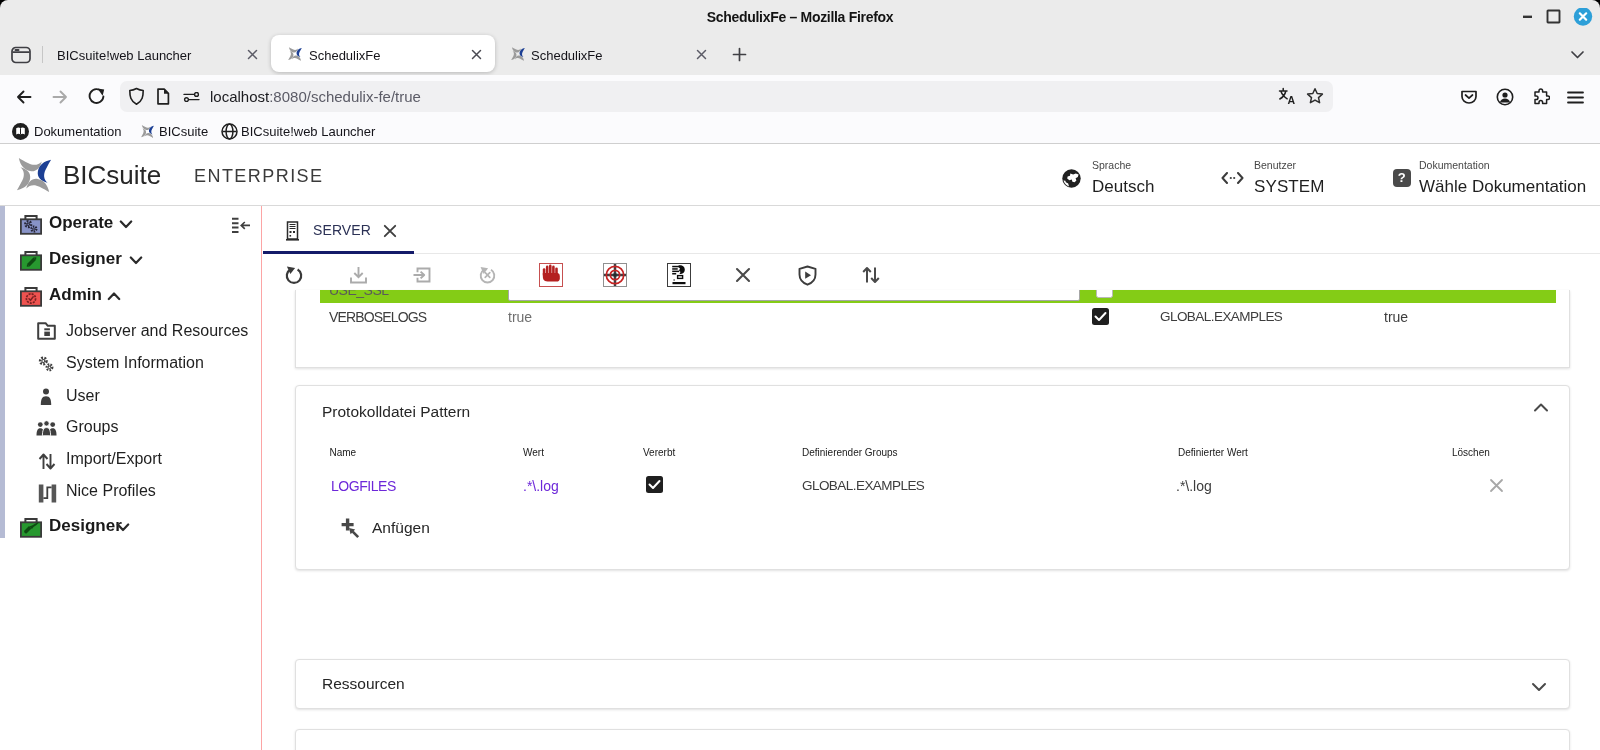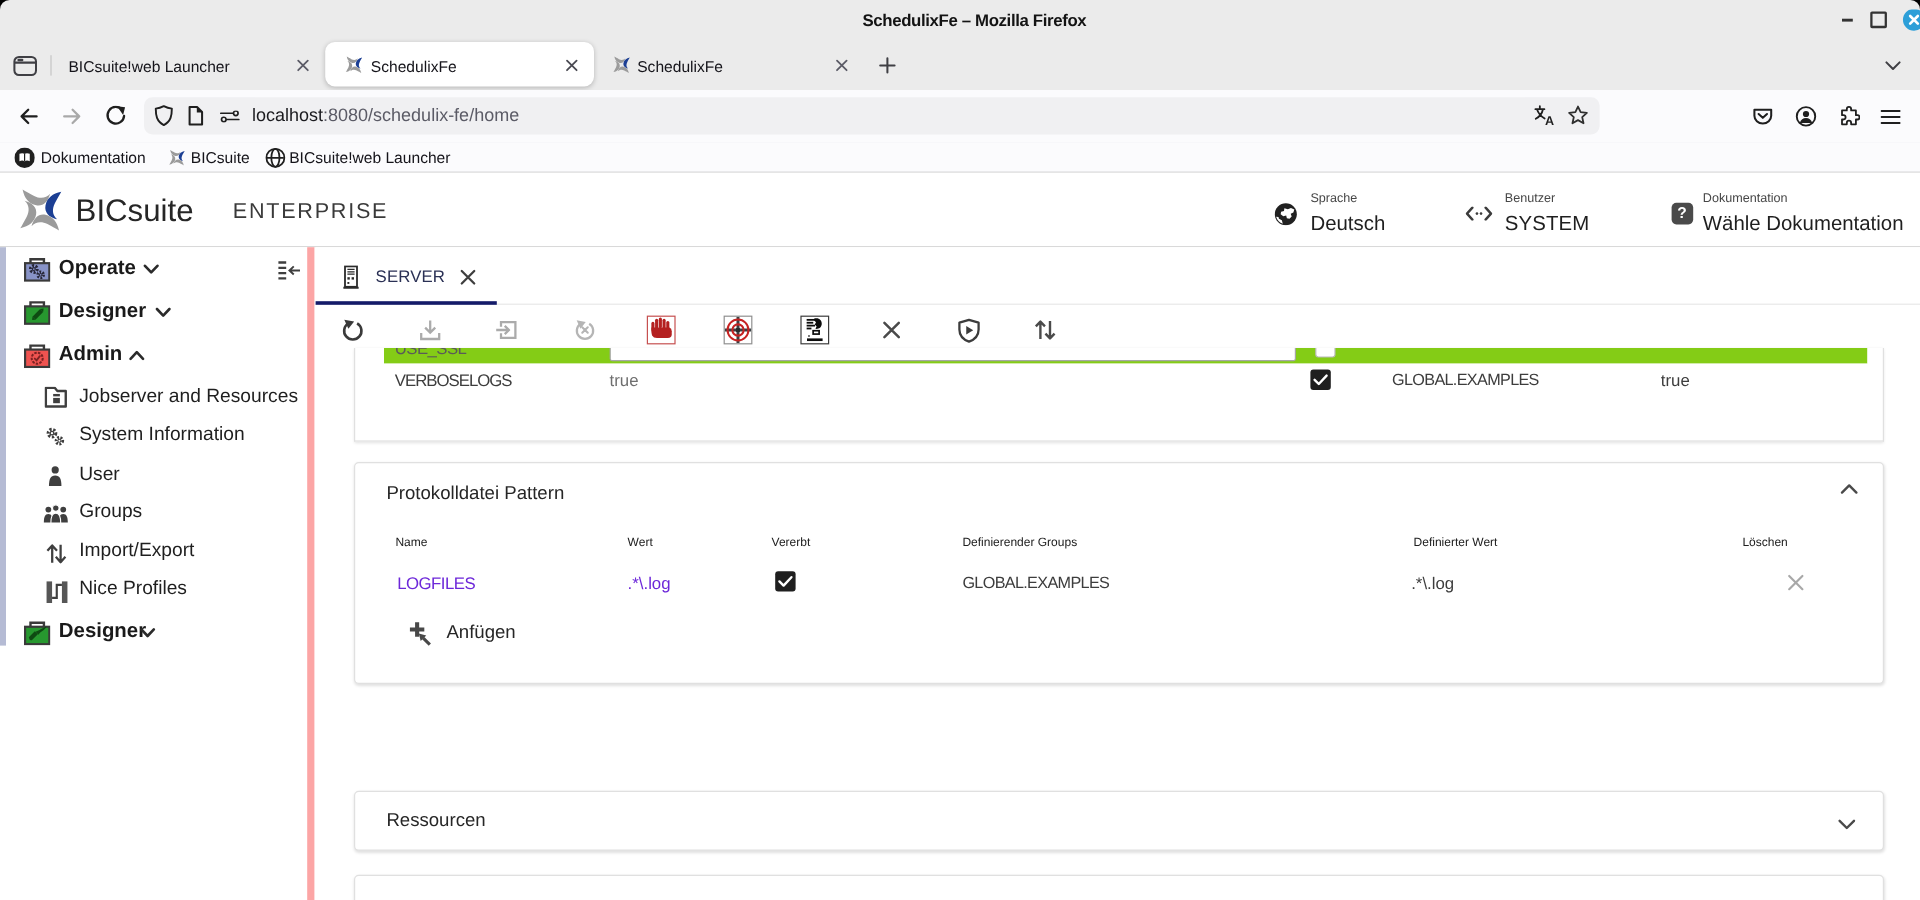--- a/index.html
+++ b/index.html
@@ -1,20 +1,20 @@
 <!DOCTYPE html>
 <html><head>
 <meta charset="utf-8">
 <style>
   * { margin:0; padding:0; box-sizing:border-box; }
   html,body { width:1600px; height:750px; background:#000; font-family:"Liberation Sans", sans-serif; }
   .abs { position:absolute; }
   #win { position:absolute; left:0; top:0; width:1600px; height:750px; background:#ebebeb; border-radius:8px 8px 0 0; overflow:hidden; }
   
-  #titlebar { position:absolute; left:12px; top:0; width:1528px; height:33px; }
+  #titlebar { position:absolute; left:0; top:0; width:1528px; height:33px; }
   #title-text { position:absolute; left:0; top:9px; width:1600px; text-align:center; font-size:14px; font-weight:bold; letter-spacing:-0.3px; color:#131313; }
   
   #tabbar { position:absolute; left:0; top:33px; width:1600px; height:42px; }
   .tabtxt { font-size:13px; color:#15141a; }
   #activetab { position:absolute; left:271px; top:1.5px; width:224px; height:37px; background:#fff; border-radius:8px; box-shadow:0 1px 4px rgba(0,0,0,.22); }
   
   #navbar { position:absolute; left:0; top:75px; width:1600px; height:44px; background:#fbfbfd; }
   #urlfield { position:absolute; left:120px; top:6px; width:1213px; height:31px; background:#f0f0f2; border-radius:7px; }
   #urltext { position:absolute; left:90px; top:7px; font-size:15px; color:#1b1b1f; }
   #urltext .dim { color:#5b5b66; }
@@ -22,21 +22,21 @@
   #bookmarks { position:absolute; left:0; top:119px; width:1600px; height:25px; background:#fbfbfd; border-bottom:1px solid #cfcfcf; }
   .bm { position:absolute; top:4.5px; font-size:13px; color:#15141a; }
   
   #app { position:absolute; left:0; top:144px; width:1600px; height:606px; background:#fff; }
   #appheader { position:absolute; left:0; top:0; width:1600px; height:62px; background:#fff; border-bottom:1px solid #d9d9d9; }
   #bicname { position:absolute; left:63px; top:16px; font-size:26px; color:#262626; }
   #entname { position:absolute; left:194px; top:22px; font-size:18px; letter-spacing:1.45px; color:#3a3a3a; }
   .hgrp-label { position:absolute; font-size:10.5px; color:#474747; }
   .hgrp-value { position:absolute; font-size:17px; color:#1f1f1f; }
   
-  #sidebar { position:absolute; left:0; top:62px; width:262px; height:544px; background:#fff; border-right:6px solid #fca5a5; }
+  #sidebar { position:absolute; left:0; top:62px; width:262px; height:544px; background:#fff; border-right:1px solid #fca5a5; }
   #sidestrip { position:absolute; left:0; top:0; width:5px; height:332px; background:#b5bbd4; }
   .cat-label { position:absolute; left:49px; font-size:17px; font-weight:bold; color:#1a1a1a; }
   .sub-label { position:absolute; left:66px; font-size:16px; color:#1f1f1f; }
   
   #content { position:absolute; left:263px; top:62px; width:1337px; height:544px; background:#fff; }
   #tabstrip { position:absolute; left:0; top:0; width:1337px; height:47.5px; border-bottom:1px solid #e8e8e8; }
   #tabstrip .underline { position:absolute; left:0; top:44.5px; width:151px; height:3px; background:#141b69; }
   #servertab-text { position:absolute; left:50px; top:16px; font-size:14px; letter-spacing:0.1px; color:#2b3155; }
   #toolbar { position:absolute; left:0; top:48.5px; width:1337px; height:36px; background:#fff; }
   .card { position:absolute; left:32px; width:1275px; background:#fff; border:1px solid #e0e0e0; border-radius:4px; box-shadow:0 1px 2.5px rgba(0,0,0,.12); }
@@ -115,21 +115,21 @@
       <svg class="abs" style="left:36px;top:7px" width="14" height="17" viewBox="0 0 14 17">
         <path d="M2 1.2 H8.2 L12.4 5.4 V15.8 H2 Z" fill="none" stroke="#1f1f1f" stroke-width="1.7" stroke-linejoin="round"></path>
         <path d="M8 1.2 L12.6 5.8 L8 5.8 Z" fill="#1f1f1f"></path>
       </svg>
       <svg class="abs" style="left:63px;top:11px" width="17" height="10" viewBox="0 0 17 10">
         <circle cx="13.5" cy="2.4" r="1.9" fill="none" stroke="#1f1f1f" stroke-width="1.4"></circle>
         <path d="M1 2.4 H11" stroke="#1f1f1f" stroke-width="1.4" stroke-linecap="round"></path>
         <circle cx="3.5" cy="7.6" r="1.9" fill="none" stroke="#1f1f1f" stroke-width="1.4"></circle>
         <path d="M6 7.6 H16" stroke="#1f1f1f" stroke-width="1.4" stroke-linecap="round"></path>
       </svg>
-      <div id="urltext">localhost<span class="dim">:8080/schedulix-fe/home</span></div>
+      <div id="urltext">localhost<span class="dim">:8080/schedulix-fe/true</span></div>
       <svg class="abs" style="left:1158px;top:6px" width="19" height="19" viewBox="0 0 19 19">
         <path d="M1.5 4 H9 M5.2 1.5 V4 M7.8 4 C7 8 4.5 10.5 1.8 12 M2.8 4 C4 7.5 6.5 10.2 9.2 11.8" fill="none" stroke="#1f1f1f" stroke-width="1.5" stroke-linecap="round"></path>
         <text x="9.5" y="17" font-family="Liberation Sans" font-size="10.5" font-weight="bold" fill="#1f1f1f">A</text>
       </svg>
       <svg class="abs" style="left:1186px;top:6px" width="18" height="18" viewBox="0 0 18 18">
           <path d="M9 1.8 L11.2 6.5 L16.4 7.1 L12.5 10.6 L13.6 15.7 L9 13.1 L4.4 15.7 L5.5 10.6 L1.6 7.1 L6.8 6.5 Z" fill="none" stroke="#2f2f2f" stroke-width="1.5" stroke-linejoin="round"></path>
         </svg>
     </div>
 
     <svg class="abs" style="left:1460px;top:14px" width="18" height="17" viewBox="0 0 18 17">

